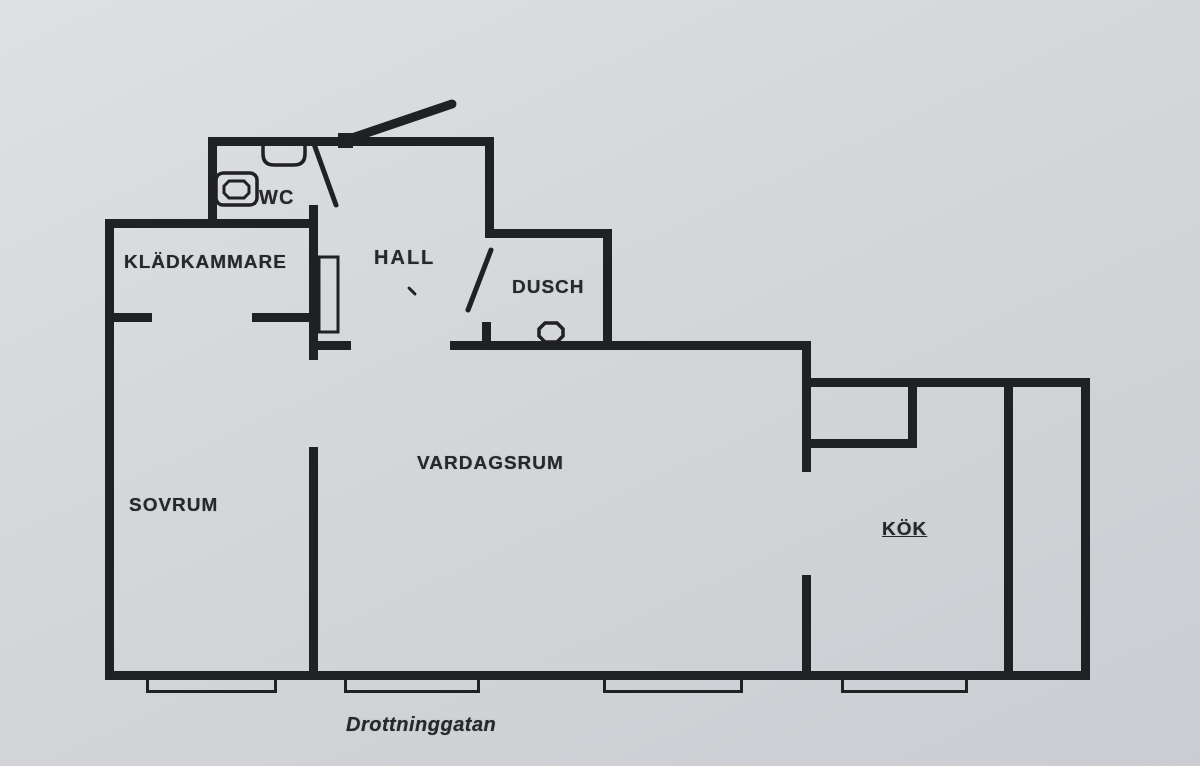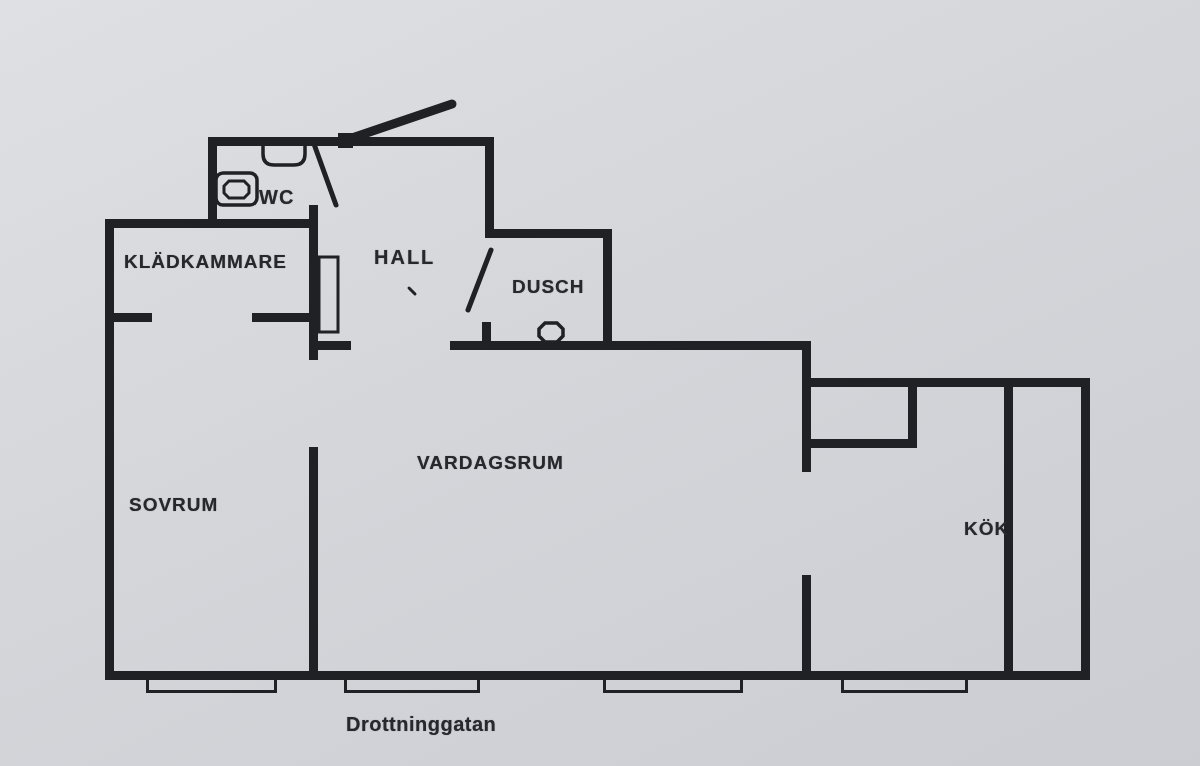--- a/index.html
+++ b/index.html
@@ -95,16 +95,16 @@
 
     <line x1="409" y1="288" x2="415" y2="294" stroke="#202124" stroke-width="3" stroke-linecap="round"></line>
   </svg>
 
   <span class="label" style="left:124px;top:251px;">KLÄDKAMMARE</span>
   <span class="label big" style="left:259px;top:186px;">WC</span>
   <span class="label big" style="left:374px;top:210px;letter-spacing:2px;margin-top:36px;">HALL</span>
   <span class="label" style="left:512px;top:276px;text-align:right;">DUSCH</span>
   <span class="label" style="left:129px;top:449px;margin-top:45px;">SOVRUM</span>
   <span class="label" style="left:417px;top:452px;">VARDAGSRUM</span>
-  <span class="label" style="left:964px;top:518px;">KÖK</span>
-  <span class="label big" style="left:346px;top:713px;letter-spacing:0.5px;">Drottninggatan</span>
+  <span class="label" style="left:882px;top:518px;text-decoration:underline;">KÖK</span>
+  <span class="label big" style="left:346px;top:713px;letter-spacing:0.5px;font-style:italic;">Drottninggatan</span>
 
 </div>
 
 </body></html>

